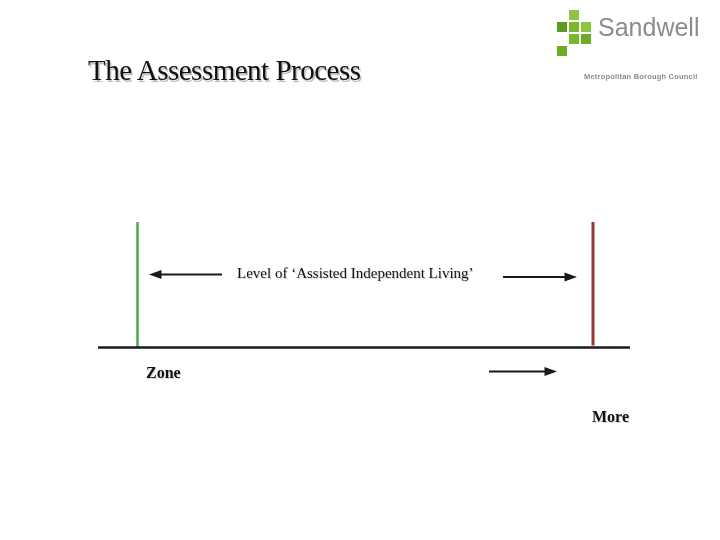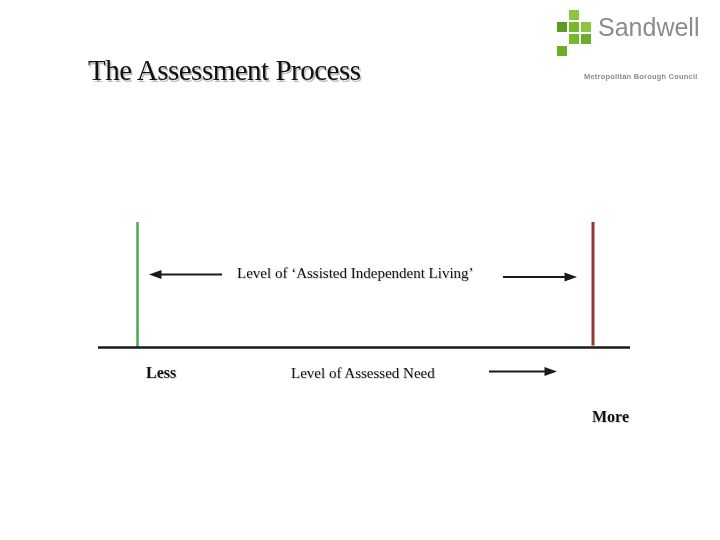--- a/index.html
+++ b/index.html
@@ -104,17 +104,16 @@
     </g>
 
     <g>
       <line x1="489" y1="371.5" x2="547" y2="371.5" stroke-width="2" stroke="#1a1a1a"></line>
       <polygon points="557,371.5 544.5,367 544.5,376" fill="#1a1a1a"></polygon>
     </g>
   </svg>
 
   <div class="abs diagram-label label-zone">Level of ‘Assisted Independent Living’</div>
 
-  <div class="abs axis-label label-less">Less</div>
-  <div class="abs axis-label label-need">Level of Assessed Need</div>
+  <div class="abs axis-label label-less">Zone</div>
   <div class="abs axis-label label-more">More</div>
 
 </div>
 
 </body></html>

